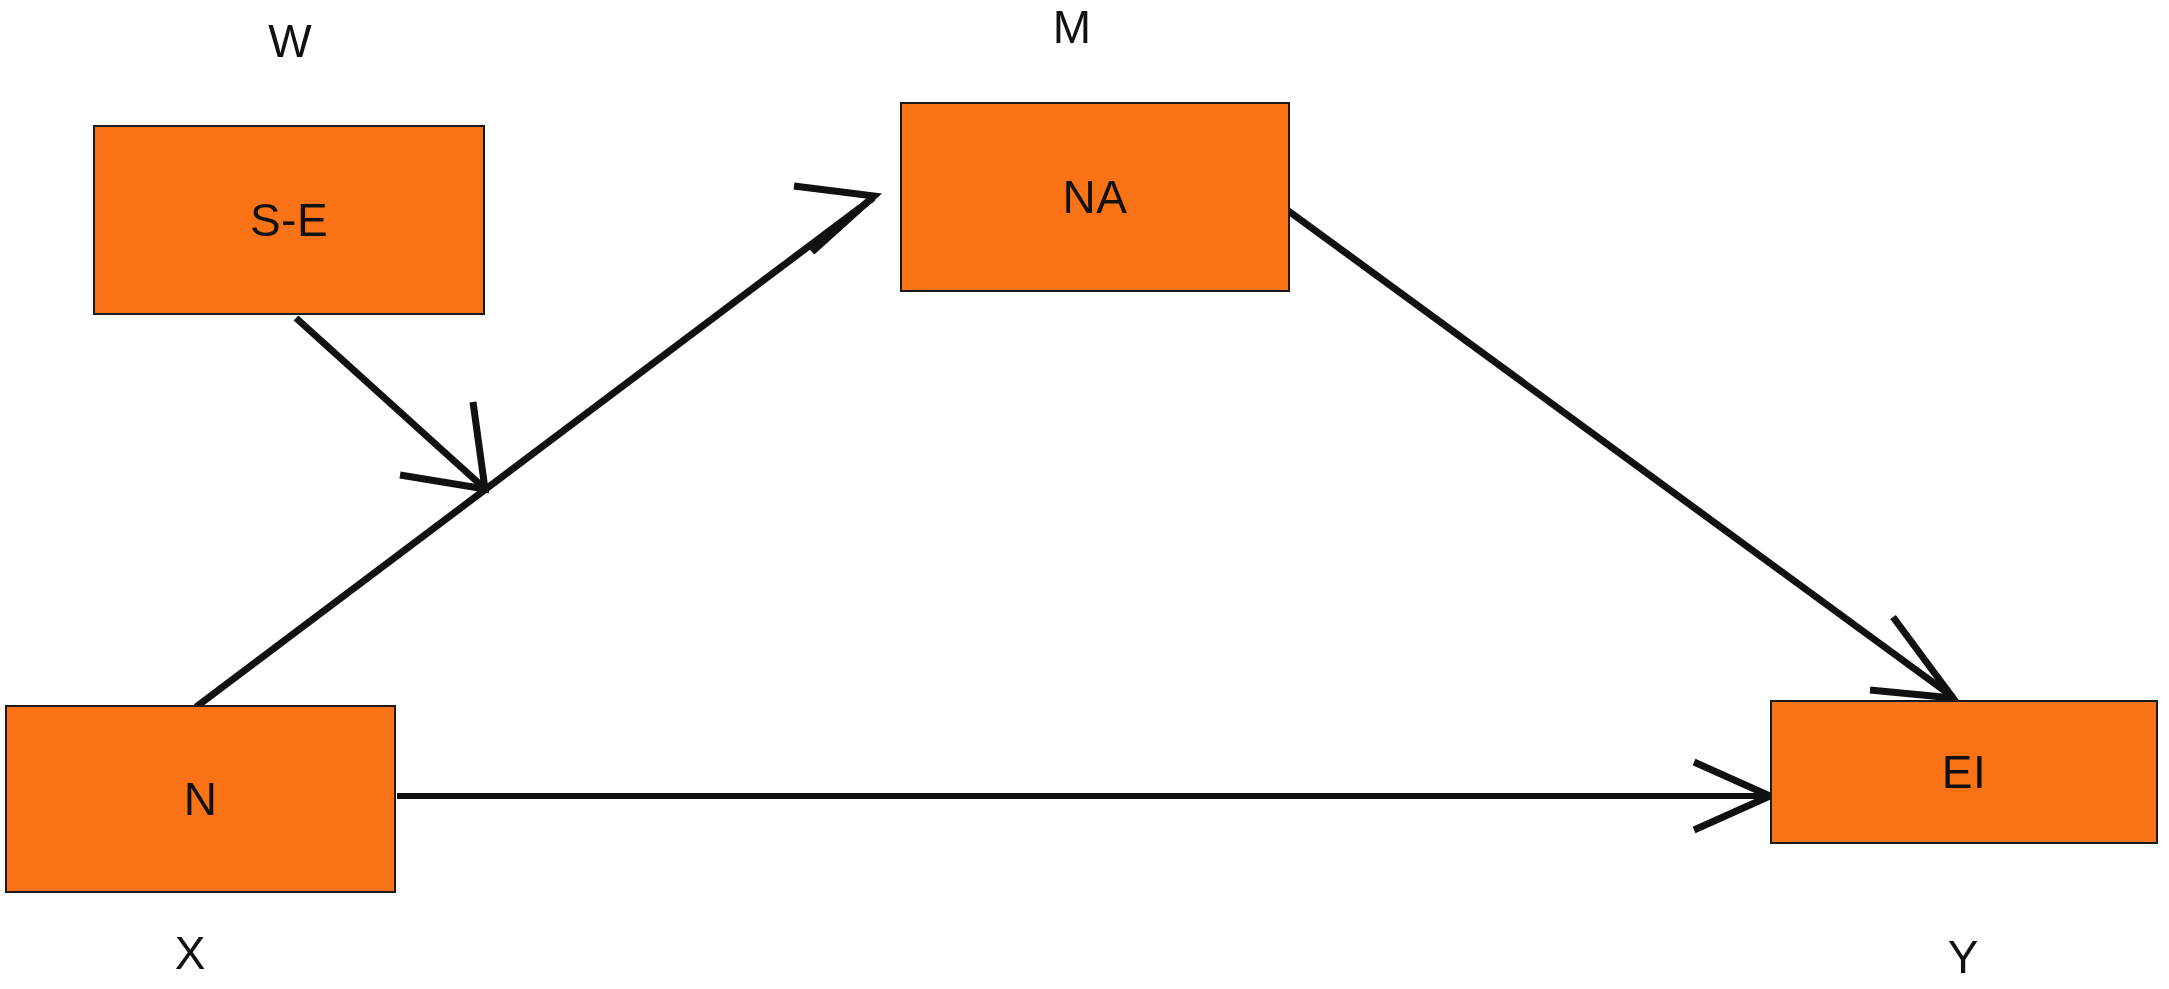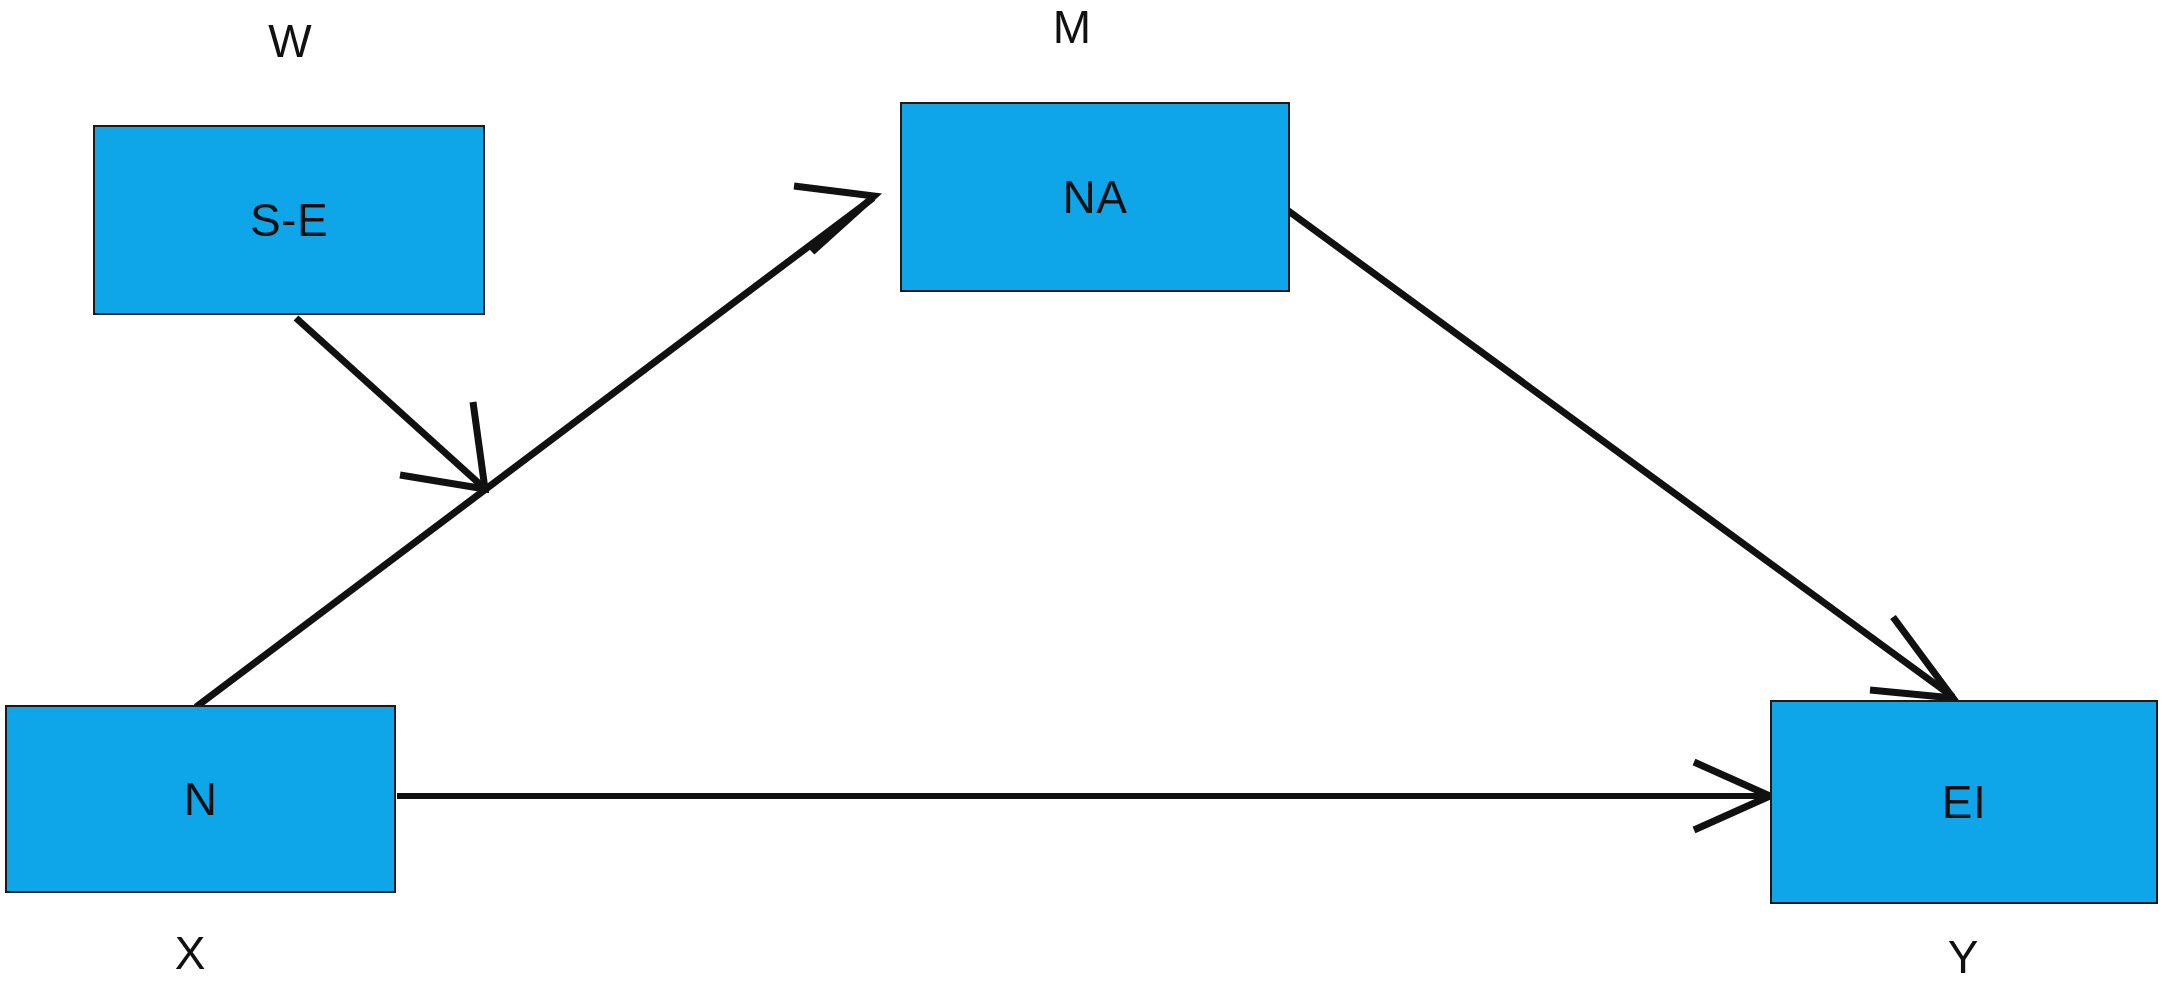--- a/index.html
+++ b/index.html
@@ -21,21 +21,21 @@
     position: absolute;
     left: 0;
     top: 0;
     width: 2169px;
     height: 989px;
   }
   .node-box {
     position: absolute;
     box-sizing: border-box;
     border: 2px solid #1a1a1a;
-    background: #0ea5e9;
+    background: #f97316;
     display: flex;
     align-items: center;
     justify-content: center;
   }
   .node-label {
     font-family: "Liberation Sans", sans-serif;
     font-size: 46px;
     color: #111111;
     line-height: 1;
     letter-spacing: 0.5px;
@@ -48,21 +48,21 @@
     color: #111111;
     line-height: 1;
     text-align: center;
     user-select: none;
     white-space: nowrap;
   }
   
   #box-se   { left: 93px;   top: 125px; width: 392px; height: 190px; }
   #box-na   { left: 900px;  top: 102px; width: 390px; height: 190px; }
   #box-n    { left: 5px;    top: 705px; width: 391px; height: 188px; }
-  #box-ei   { left: 1770px; top: 700px; width: 388px; height: 204px; }
+  #box-ei   { left: 1770px; top: 700px; width: 388px; height: 144px; }
   
   #label-w  { left: 290px;  top: 18px;  transform: translateX(-50%); }
   #label-m  { left: 1072px; top: 4px;   transform: translateX(-50%); }
   #label-x  { left: 190px;  top: 930px; transform: translateX(-50%); }
   #label-y  { left: 1963px; top: 934px; transform: translateX(-50%); }
 </style>
 </head>
 <body>
 
 <div id="canvas">

